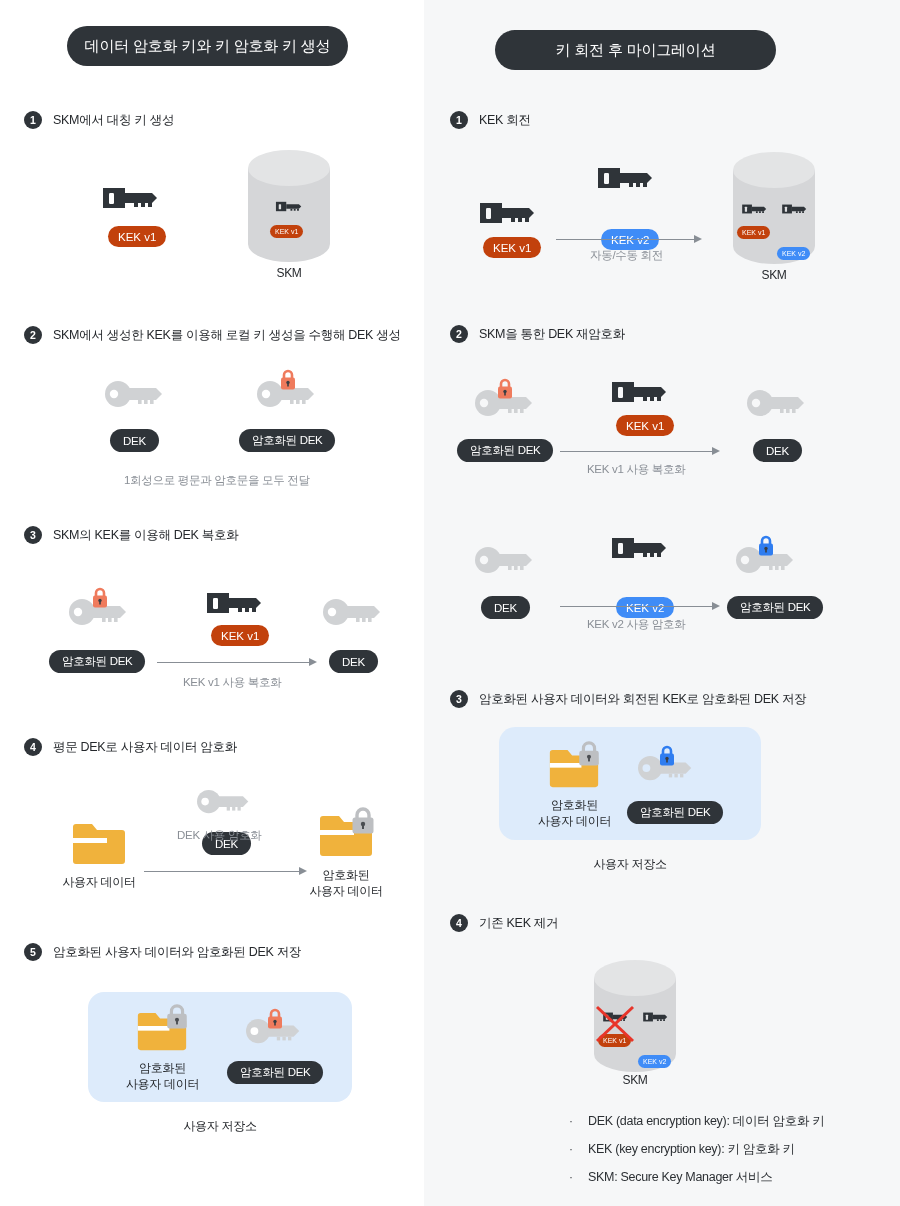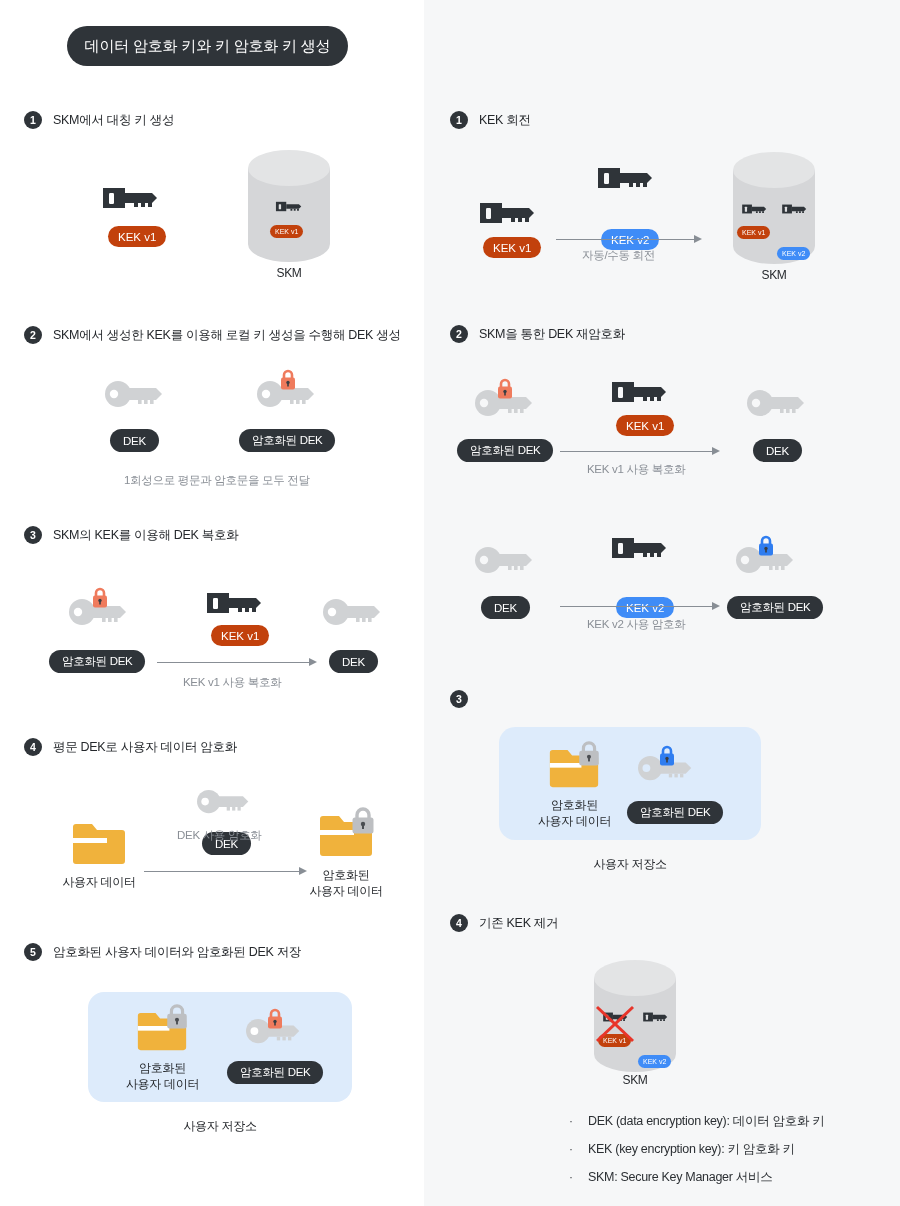--- a/index.html
+++ b/index.html
@@ -339,20 +339,23 @@
       <div class="abs" style="left:139px; top:69px;">
         <span class="chip">암호화된 DEK</span>
       </div>
     </div>
 
     <div class="figlabel abs" style="left:88px; top:1118px; width:264px;">사용자 저장소</div>
   </div>
 
   <div class="col col-right">
 
+    <div class="title-pill" style="left:71px; top:30px; width:281px;">
+      <span>키 회전 후 마이그레이션</span>
+    </div>
 
     <div class="step" style="left:26px; top:111px;">
       <div class="step-num">1</div>
       <div class="step-label">KEK 회전</div>
     </div>
 
     <div class="abs" style="left:54px; top:195px;">
       <svg width="64" height="36" viewBox="0 0 64 36">
         <path d="M2 8 h22 v20 h-22 z" fill="#2f3439"></path>
         <rect x="8" y="13" width="5" height="11" rx="1.2" fill="#f6f7f8"></rect>
@@ -377,21 +380,21 @@
       </svg>
     </div>
     <div class="abs" style="left:177px; top:203px;">
       <span class="vbadge v2">KEK v2</span>
     </div>
 
     <div class="arrow" style="left:132px; top:234px; width:146px;">
       <div class="line"></div>
         <div class="head"></div>
     </div>
-    <div class="caption abs" style="left:158px; top:248px;">자동/수동 회전</div>
+    <div class="caption abs" style="left:166px; top:248px;">자동/수동 회전</div>
 
     <div class="abs" style="left:307px; top:152px;">
       <svg width="86" height="112" viewBox="0 0 86 112">
         <path d="M2 18 v76 a41 18 0 0 0 82 0 v-76 z" fill="#d5d6d8"></path>
         <ellipse cx="43" cy="18" rx="41" ry="18" fill="#e3e4e5"></ellipse>
       </svg>
       <div class="abs" style="left:10px; top:49px;">
         <svg width="29" height="16" viewBox="0 0 64 36">
           <path d="M2 8 h22 v20 h-22 z" fill="#2f3439"></path>
           <rect x="8" y="13" width="5" height="11" rx="1.2" fill="#dcdddf"></rect>
@@ -532,20 +535,21 @@
           <rect x="9.2" y="13.5" width="1.6" height="4" fill="#3b3f43"></rect>
         </svg>
       </div>
     </div>
     <div class="abs" style="left:303px; top:596px;">
       <span class="chip">암호화된 DEK</span>
     </div>
 
     <div class="step" style="left:26px; top:690px;">
       <div class="step-num">3</div>
+      <div class="step-label">암호화된 사용자 데이터와 회전된 KEK로 암호화된 DEK 저장</div>
     </div>
 
     <div class="storebox" style="left:75px; top:727px; width:262px; height:113px;">
 
       <div class="abs" style="left:49px; top:20px;">
         <svg width="52" height="45" viewBox="0 0 56 48">
           <path d="M2 6 a3 3 0 0 1 3-3 h16 l5 6 h25 a3 3 0 0 1 3 3 v28 a3 3 0 0 1 -3 3 h-46 a3 3 0 0 1 -3 -3 z" fill="#f0b23c"></path>
           <rect x="2" y="17" width="34" height="5" fill="#ffffff"></rect>
         </svg>
         <div class="abs" style="left:28px; top:-7px;">

